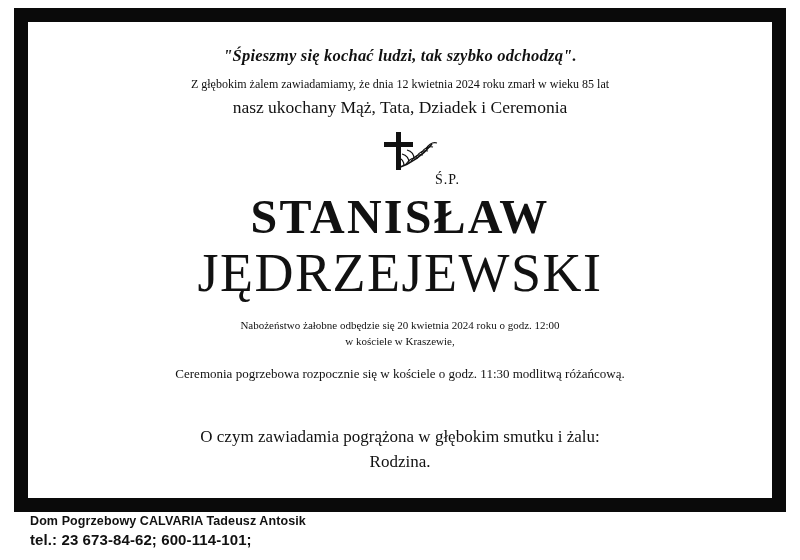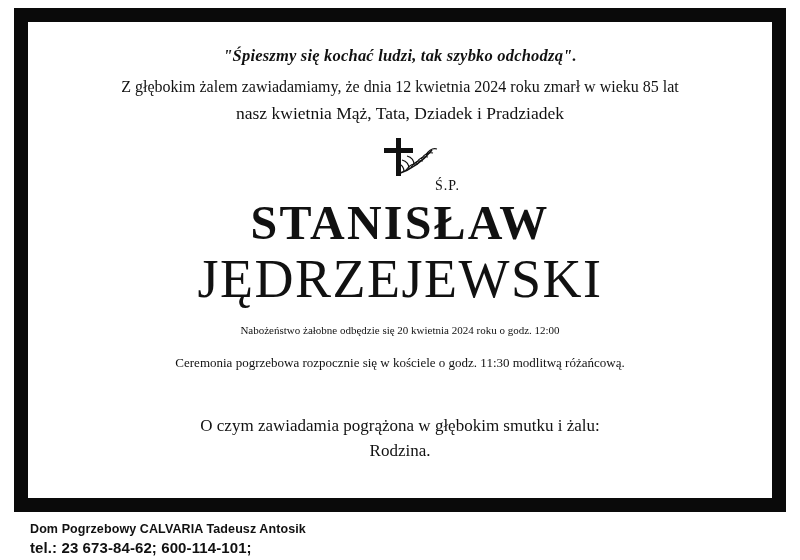--- a/index.html
+++ b/index.html
@@ -42,21 +42,21 @@
     color: #111;
   }
   .quote {
     font-style: italic;
     font-size: 16.5px;
     font-weight: 600;
     letter-spacing: .2px;
     margin: 6px 0 10px 0;
   }
   .announce {
-    font-size: 16px;
+    font-size: 12px;
     line-height: 1.42;
     margin: 0 0 2px 0;
   }
   .announce-2 {
     font-size: 17.5px;
     line-height: 1.42;
     margin: 0;
   }
   
   .emblem {
@@ -100,21 +100,21 @@
     font-size: 17px;
     line-height: 1.45;
     margin-top: 42px;
   }
   .from-line { }
   .family-word { }
   
   .footer {
     position: absolute;
     left: 30px;
-    bottom: 4px;
+    bottom: 12px;
     text-align: left;
     font-family: "Liberation Sans", sans-serif;
   }
   .footer-line1 {
     font-size: 12.5px;
     font-weight: 700;
     color: #111;
     letter-spacing: .1px;
     margin-bottom: 3px;
   }
@@ -131,21 +131,21 @@
 <div id="page">
 
   <div class="frame-outer">
     <div class="frame-inner">
 
       <div class="notice">
 
         <div class="quote">"Śpieszmy się kochać ludzi, tak szybko odchodzą".</div>
 
         <div class="announce">Z głębokim żalem zawiadamiamy, że dnia 12 kwietnia 2024 roku zmarł w wieku 85 lat</div>
-        <div class="announce-2">nasz kwietnia Mąż, Tata, Dziadek i Pradziadek</div>
+        <div class="announce-2">nasz ukochany Mąż, Tata, Dziadek i Ceremonia</div>
 
         <div class="emblem">
           <svg width="120" height="50" viewBox="0 0 120 50" aria-hidden="true">
 
             <path d="M58 40 C70 36 82 28 92 16" stroke="#111" stroke-width="1.6" fill="none"></path>
             <g stroke="#111" stroke-width="1.2" fill="none">
               <path d="M66 36 C69 31 74 29 78 30"></path>
               <path d="M71 33 C74 28 79 26 83 27"></path>
               <path d="M76 29 C79 24 84 22 88 23"></path>
               <path d="M81 25 C84 20 89 18 93 19"></path>
@@ -160,20 +160,21 @@
               <rect x="44" y="14" width="29" height="5"></rect>
             </g>
           </svg>
           <div class="sp">Ś.P.</div>
         </div>
 
         <div class="given-name">STANISŁAW</div>
         <div class="family-name">JĘDRZEJEWSKI</div>
 
         <div class="svc">Nabożeństwo żałobne odbędzie się 20 kwietnia 2024 roku o godz. 12:00</div>
+        <div class="svc">w kościele w Kraszewie,</div>
 
         <div class="ceremony">Ceremonia pogrzebowa rozpocznie się w kościele o godz. 11:30 modlitwą różańcową.</div>
 
         <div class="from-block">
           <div class="from-line">O czym zawiadamia pogrążona w głębokim smutku i żalu:</div>
           <div class="family-word">Rodzina.</div>
         </div>
 
       </div>
 

